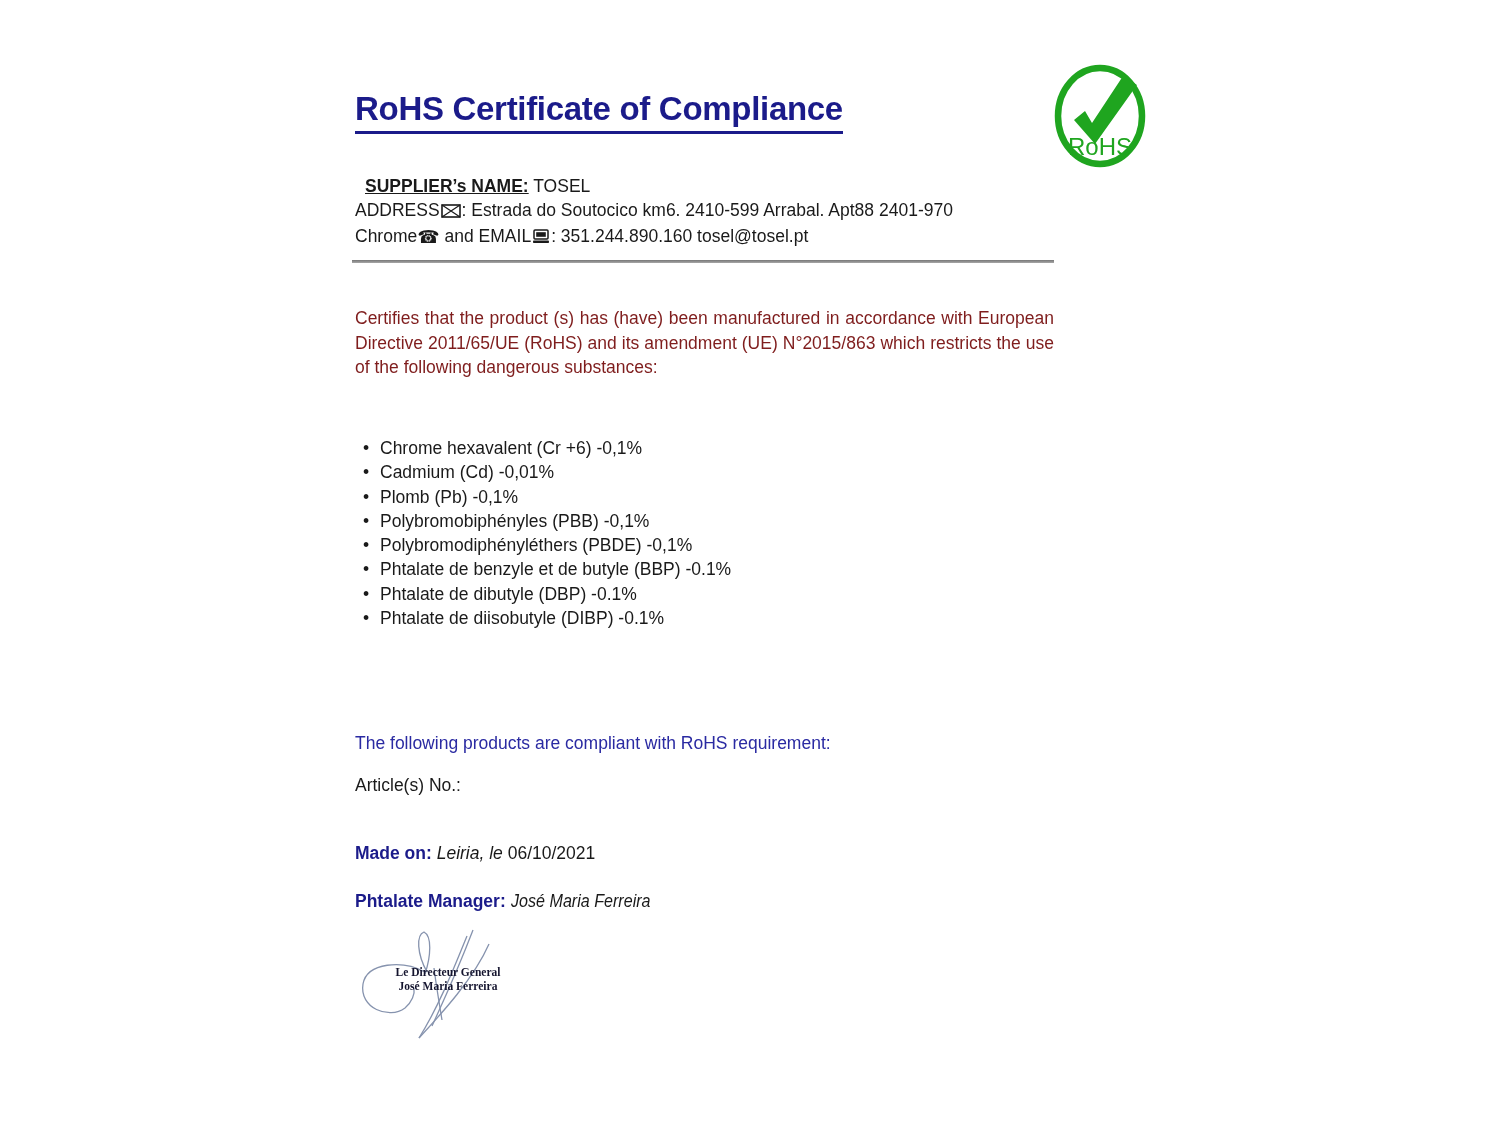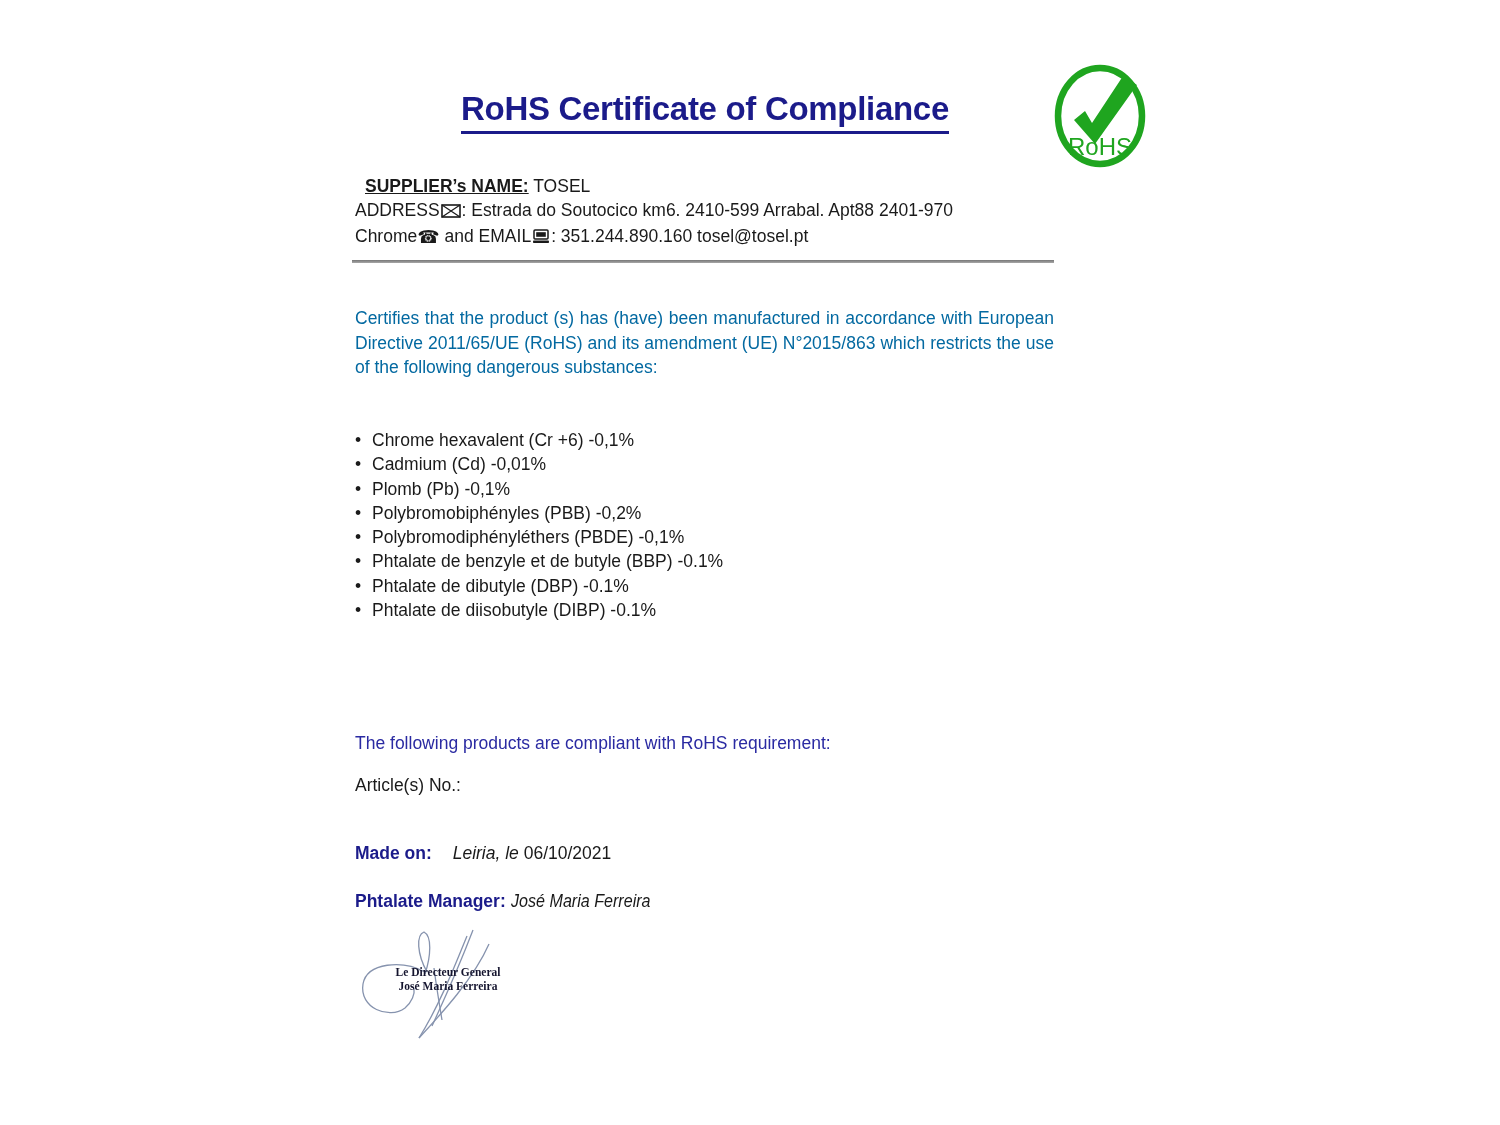--- a/index.html
+++ b/index.html
@@ -10,21 +10,21 @@
     background: #ffffff;
     overflow: hidden;
     font-family: "Liberation Sans", sans-serif;
     color: #1a1a1a;
   }
   .abs { position: absolute; }
 
   
   .doc-title {
     left: 355px; top: 90px; width: 700px;
-    text-align: center;
+    text-align: left;
     font-size: 33px; font-weight: bold;
     color: #1b1b8a;
     letter-spacing: -0.3px;
   }
   .doc-title .underline {
     display: inline-block;
     border-bottom: 3px solid #1b1b8a;
     padding-bottom: 3px;
   }
 
@@ -46,27 +46,27 @@
   .divider {
     left: 352px; top: 260px; width: 702px; height: 3px;
     background: linear-gradient(#767676, #a8a8a8);
   }
 
   
   .cert-paragraph {
     left: 355px; top: 306px; width: 699px;
     font-size: 17.5px; line-height: 24.5px;
     text-align: justify;
-    color: #0369a1;
+    color: #7f1d1d;
   }
 
   
   .substance-list {
     left: 355px; top: 428px; width: 699px;
-    margin: 0; padding: 0; list-style: none;
+    margin: 8px; padding: 0; list-style: none;
     font-size: 17.5px; line-height: 24.3px; color: #1a1a1a;
   }
   .substance-list li { padding-left: 17px; position: relative; }
   .substance-list li::before {
     content: "\2022";
     position: absolute; left: 0; top: 0;
   }
 
   
   .compliance-line {
@@ -79,21 +79,21 @@
   }
 
   
   .made-on-line, .tech-manager-line {
     left: 355px; width: 699px;
     font-size: 17.5px; color: #1a1a1a;
   }
   .made-on-line { top: 843px; }
   .tech-manager-line { top: 891px; }
   .navy-label { font-weight: bold; color: #1b1b8a; }
-  .italic-value { font-style: italic; margin-left: 16px; }
+  .italic-value { font-style: italic; }
   .condensed-italic { font-style: italic; transform: scaleX(0.92); transform-origin: left; display: inline-block; }
 
   
   .signature-area { left: 355px; top: 920px; width: 175px; height: 135px; }
   .signature-svg { position: absolute; left: 0; top: 0; }
   .signature-text {
     position: absolute; left: 28px; top: 46px; width: 130px;
     text-align: center;
     font-family: "Liberation Serif", serif;
     font-size: 11.5px; line-height: 13.5px; font-weight: 600;
@@ -138,21 +138,21 @@
   </div>
 
   <div class="abs divider"></div>
 
   <div class="abs cert-paragraph">Certifies that the product (s) has (have) been manufactured in accordance with European Directive 2011/65/UE (RoHS) and its amendment (UE) N°2015/863 which restricts the use of the following dangerous substances:</div>
 
   <ul class="abs substance-list">
     <li>Chrome hexavalent (Cr +6) -0,1%</li>
     <li>Cadmium (Cd) -0,01%</li>
     <li>Plomb (Pb) -0,1%</li>
-    <li>Polybromobiphényles (PBB) -0,2%</li>
+    <li>Polybromobiphényles (PBB) -0,1%</li>
     <li>Polybromodiphényléthers (PBDE) -0,1%</li>
     <li>Phtalate de benzyle et de butyle (BBP) -0.1%</li>
     <li>Phtalate de dibutyle (DBP) -0.1%</li>
     <li>Phtalate de diisobutyle (DIBP) -0.1%</li>
   </ul>
 
   <div class="abs compliance-line">The following products are compliant with RoHS requirement:</div>
 
   <div class="abs article-line">Article(s) No.:</div>
 

